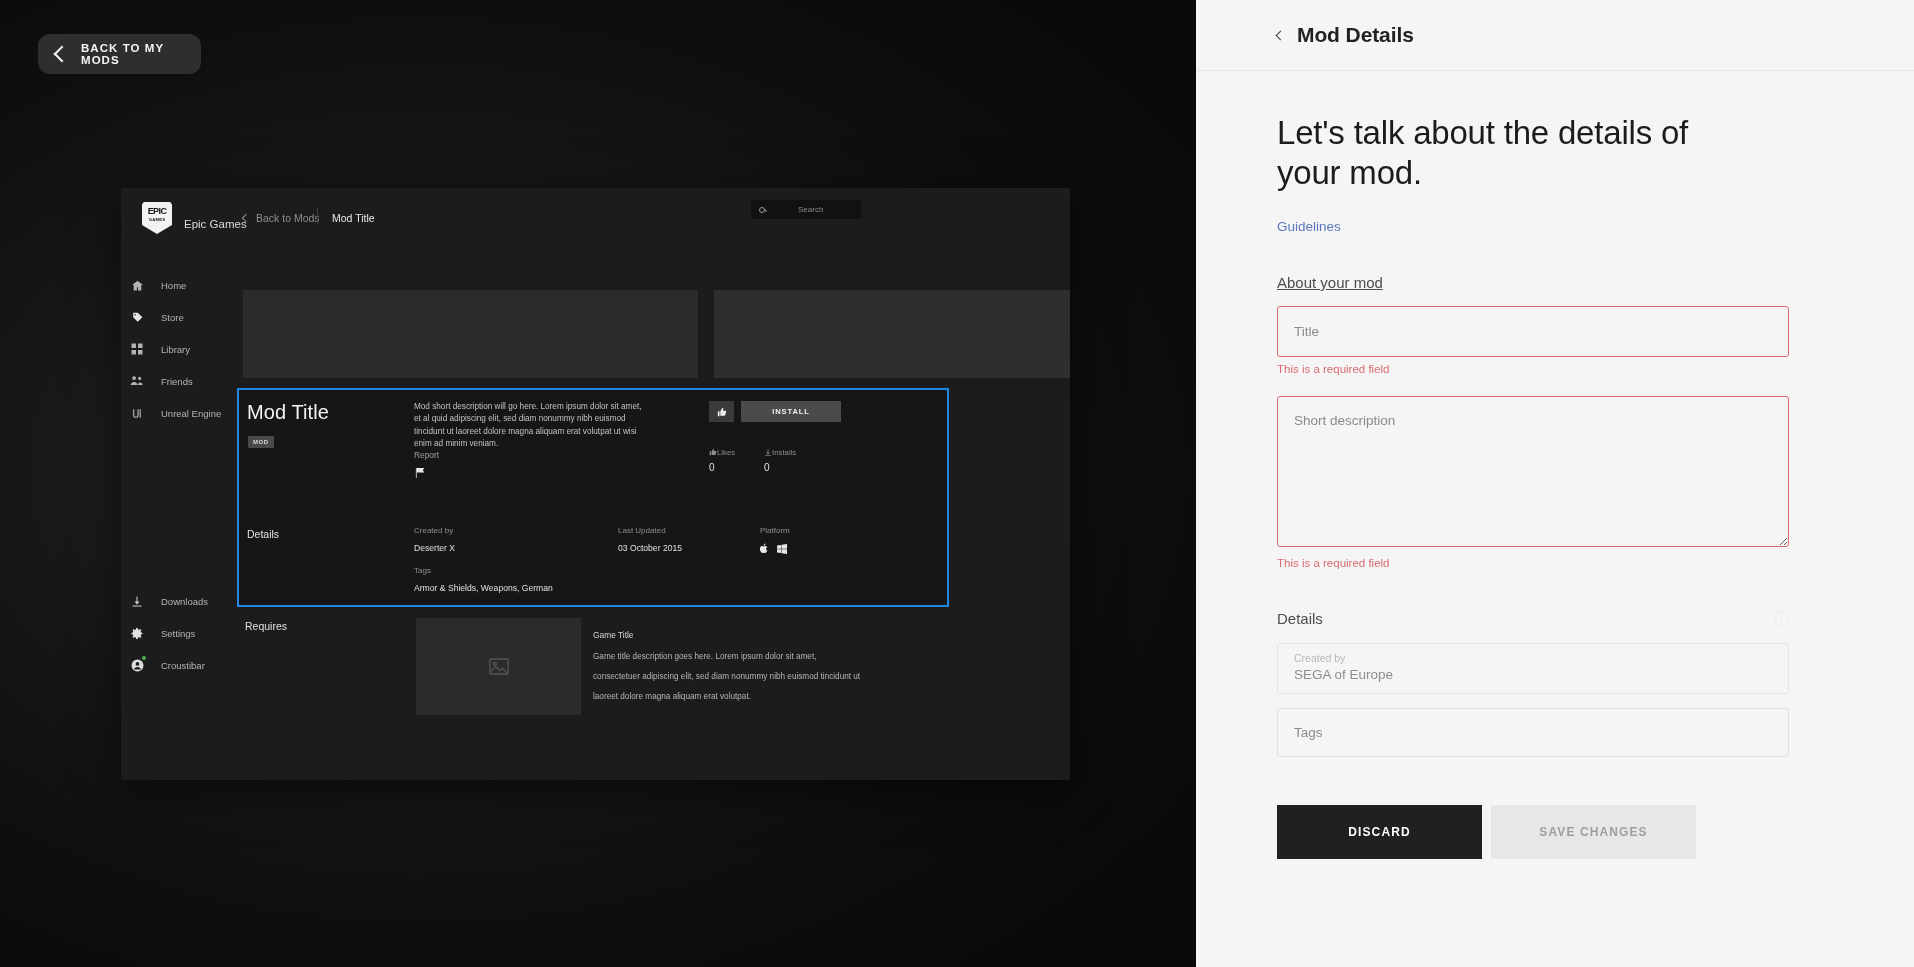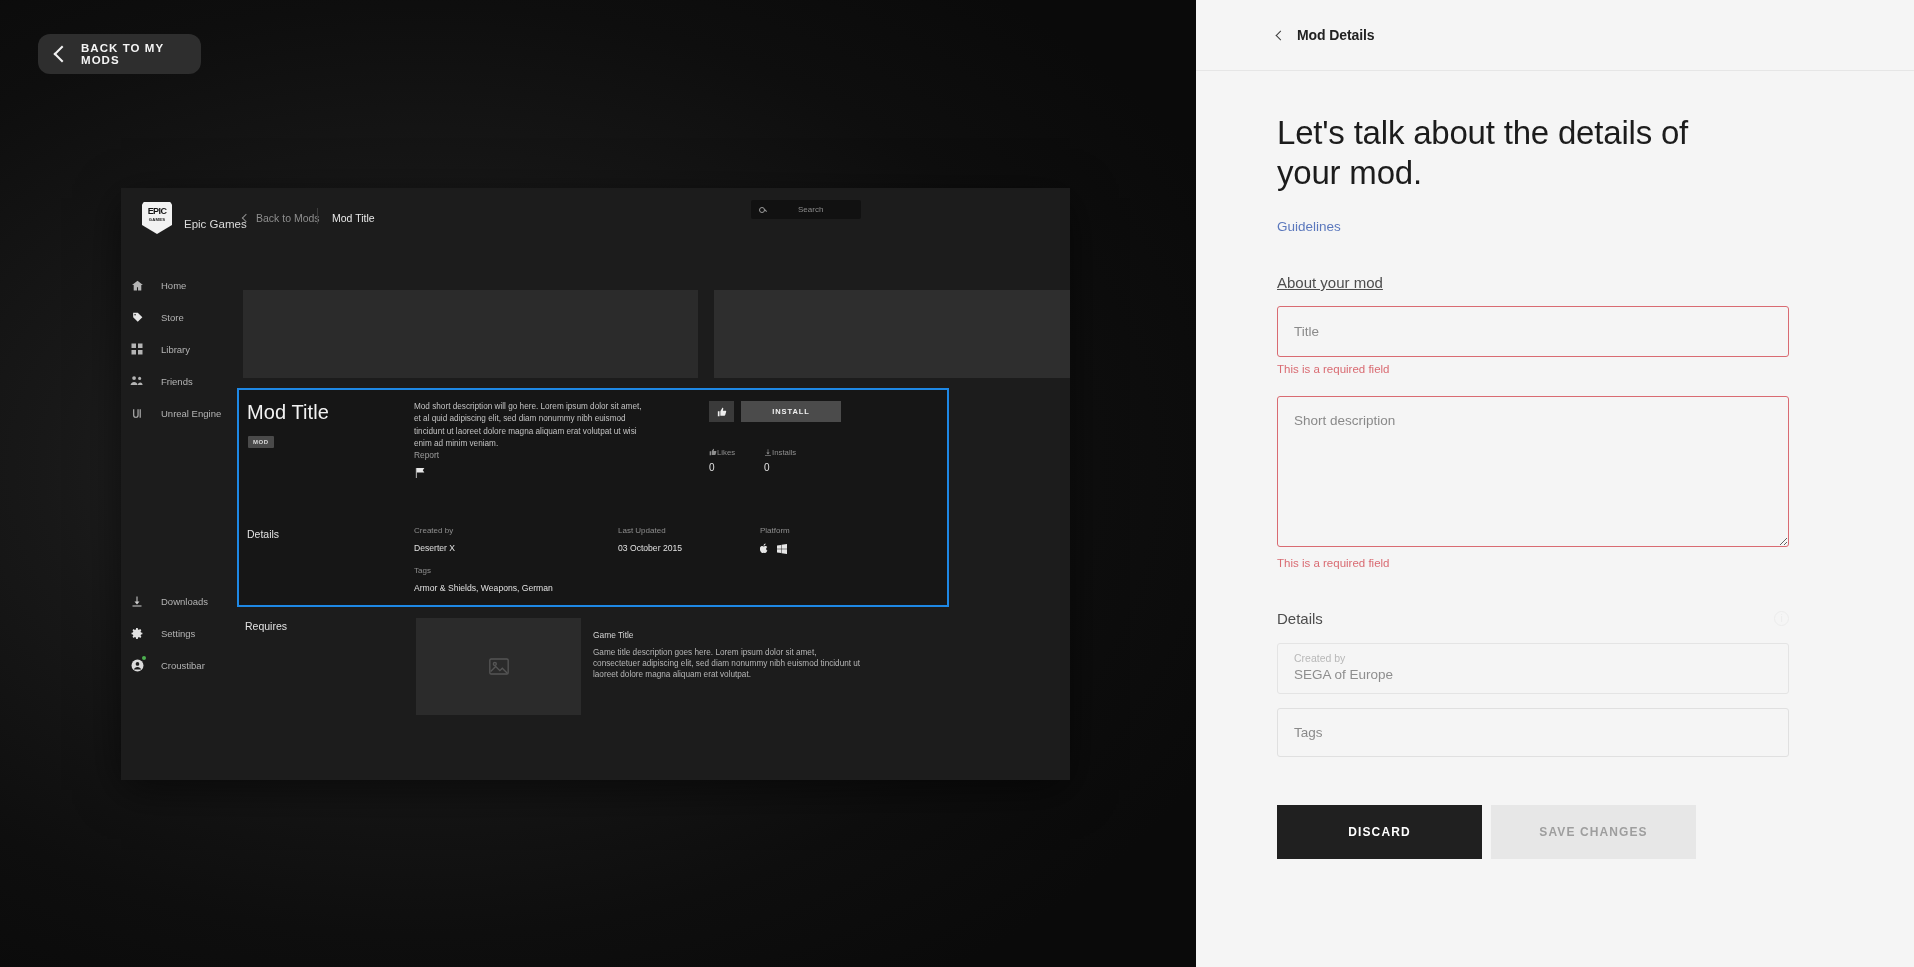--- a/index.html
+++ b/index.html
@@ -223,21 +223,21 @@
   .req-thumb {
     position: absolute; left: 295px; top: 430px;
     width: 165px; height: 97px;
     background: #2b2b2b;
     display: flex; align-items: center; justify-content: center;
   }
   .req-body { position: absolute; left: 472px; top: 442px; width: 272px; }
   .req-body .gt { color: #d6d6d6; font-size: 8.4px; }
   .req-body .gd {
     color: #b6b6b6; font-size: 8.2px;
-    line-height: 11px; margin-top: 7px;
+    line-height: 20px; margin-top: 7px;
   }
 
   
   .right-pane {
     position: absolute; left: 1196px; top: 0;
     width: 718px; height: 967px;
     background: #f5f5f5;
   }
   .rp-header {
     position: absolute; left: 0; top: 0;
@@ -247,21 +247,21 @@
   }
   .rp-header .chev {
     width: 7px; height: 7px;
     border-left: 1.6px solid #3c3c3c;
     border-bottom: 1.6px solid #3c3c3c;
     transform: rotate(45deg);
     margin-left: 81px;
   }
   .rp-header .title {
     margin-left: 13px;
-    color: #222; font-size: 14px; font-weight: bold;
+    color: #222; font-size: 21px; font-weight: bold;
     letter-spacing: -0.1px;
   }
   .rp-body {
     position: absolute; left: 0; top: 71px;
     width: 867px; height: 896px;
     overflow: hidden;
   }
   .rp-inner { position: relative; padding: 0 81px; }
 
   .big-heading {

